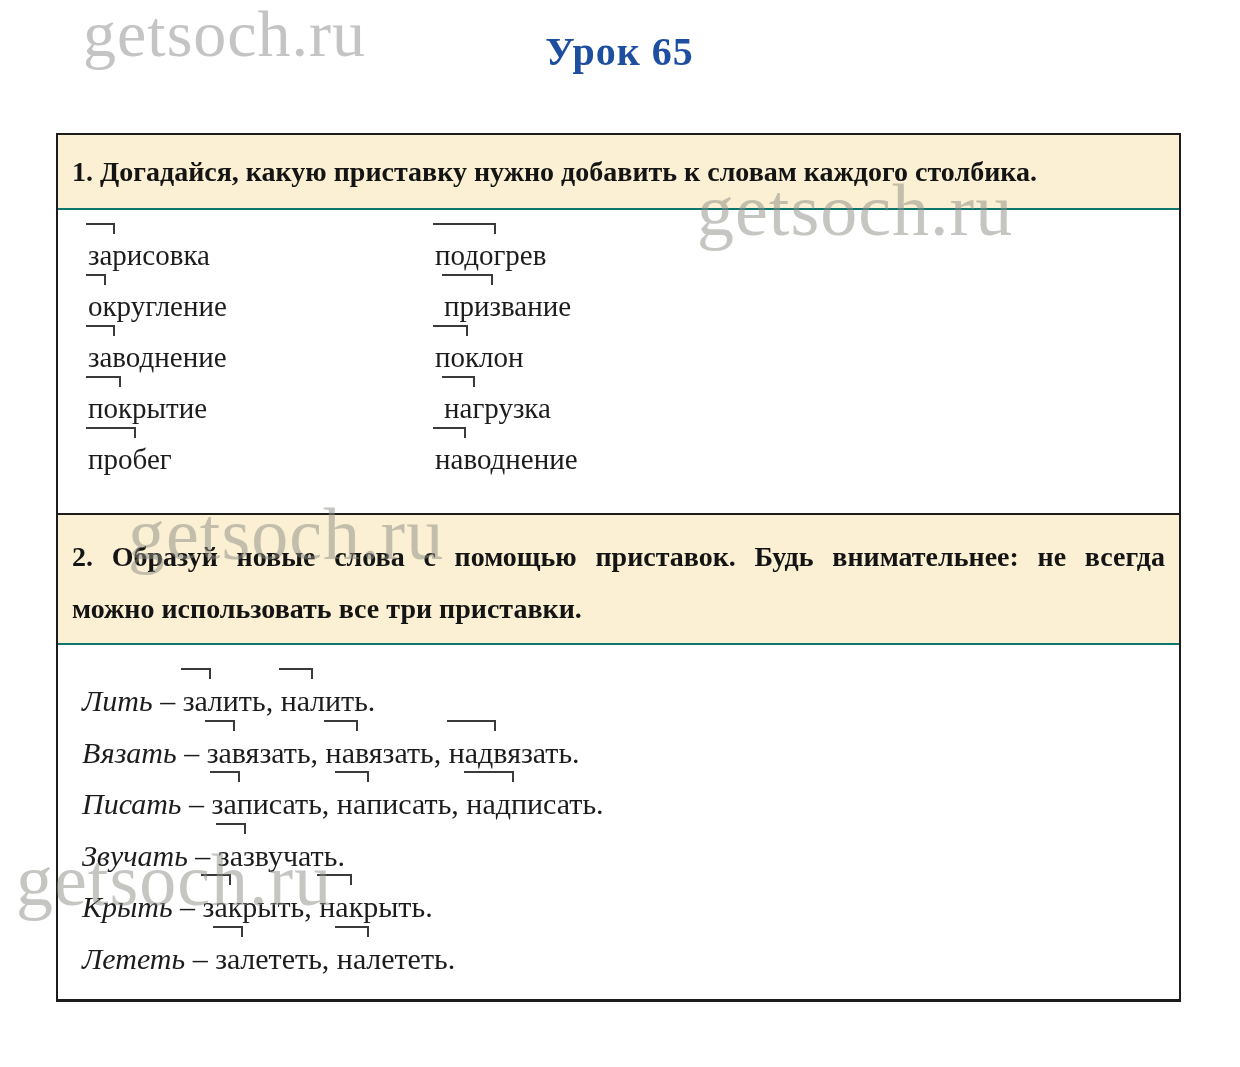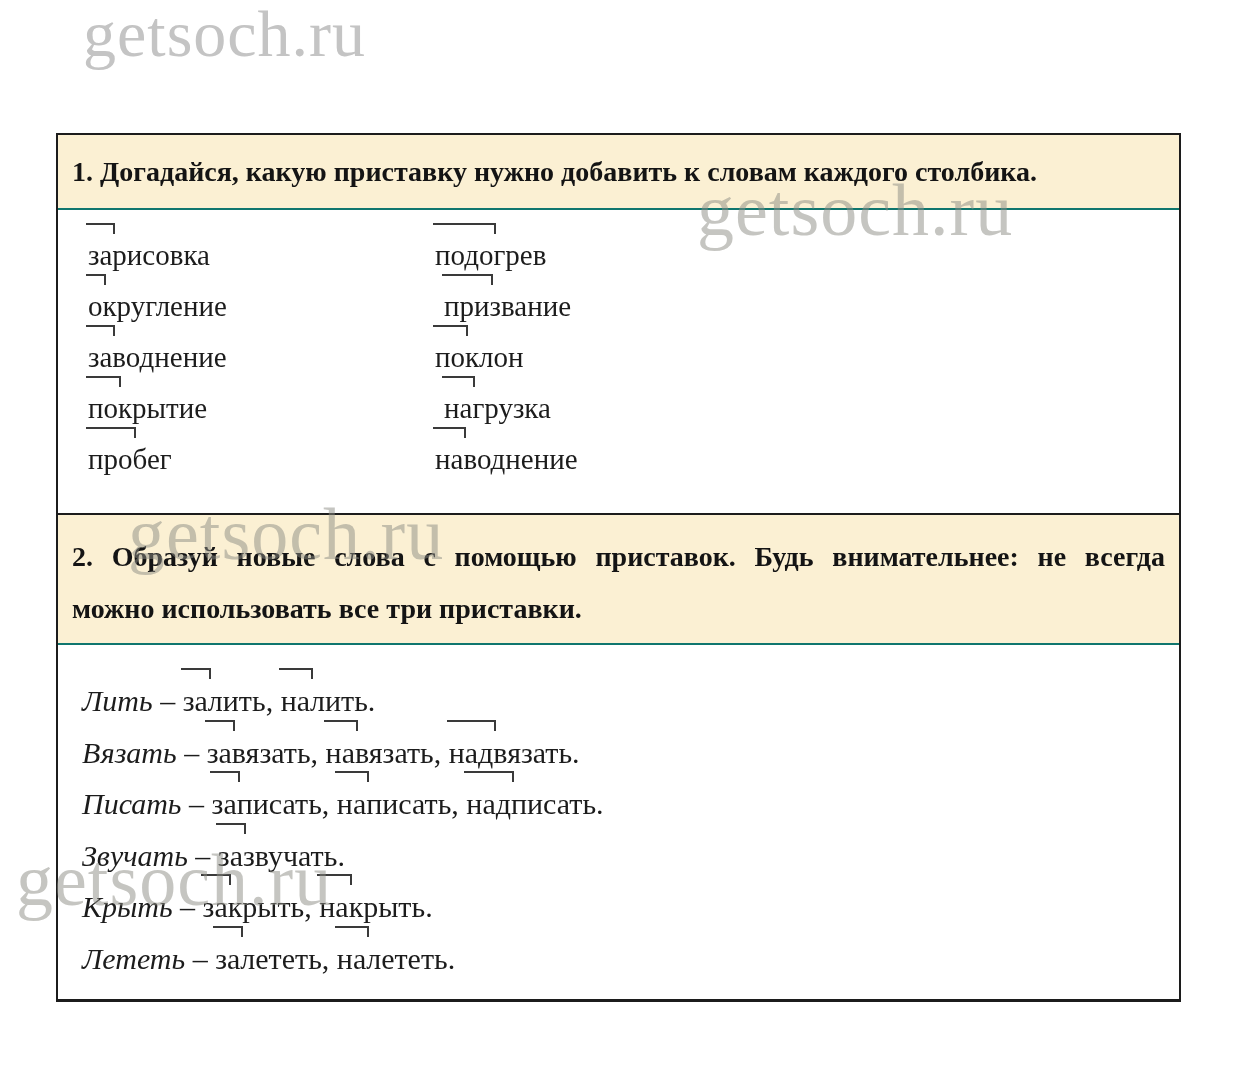--- a/index.html
+++ b/index.html
@@ -55,20 +55,21 @@
   .wm-2{left:128px;top:492px;}
   .wm-3{left:16px;top:838px;}
 </style>
 </head>
 <body>
 
 <div class="page">
 
   <div class="logo">getsoch.ru</div>
 
+  <h1 class="lesson-title">Урок 65</h1>
 
   <div class="main-box">
 
     <div class="task-header hdr1">
       <span>1. Догадайся, какую приставку нужно добавить к словам каждого столбика.</span>
     </div>
 
     <div class="ex1">
       <div class="col col-1" id="ex1-col1">
           <div class="word-row"><span class="word"><span class="pfx"><span class="mark"></span>за</span><span class="rest">рисовка</span></span></div>

